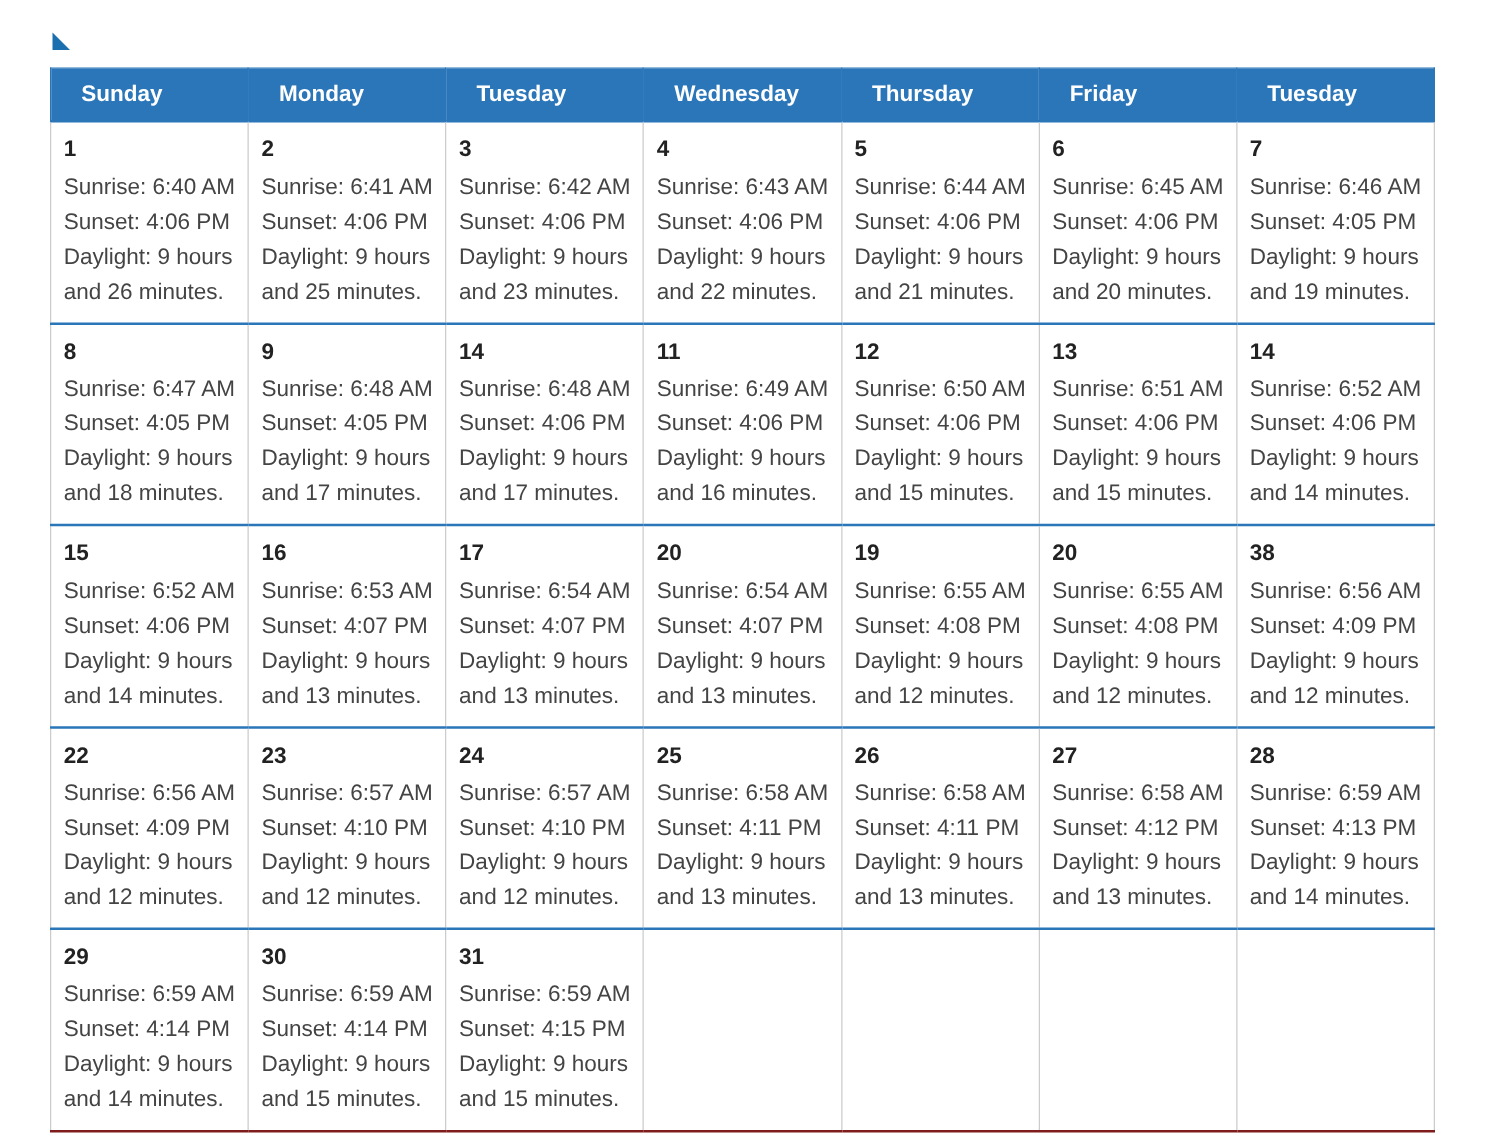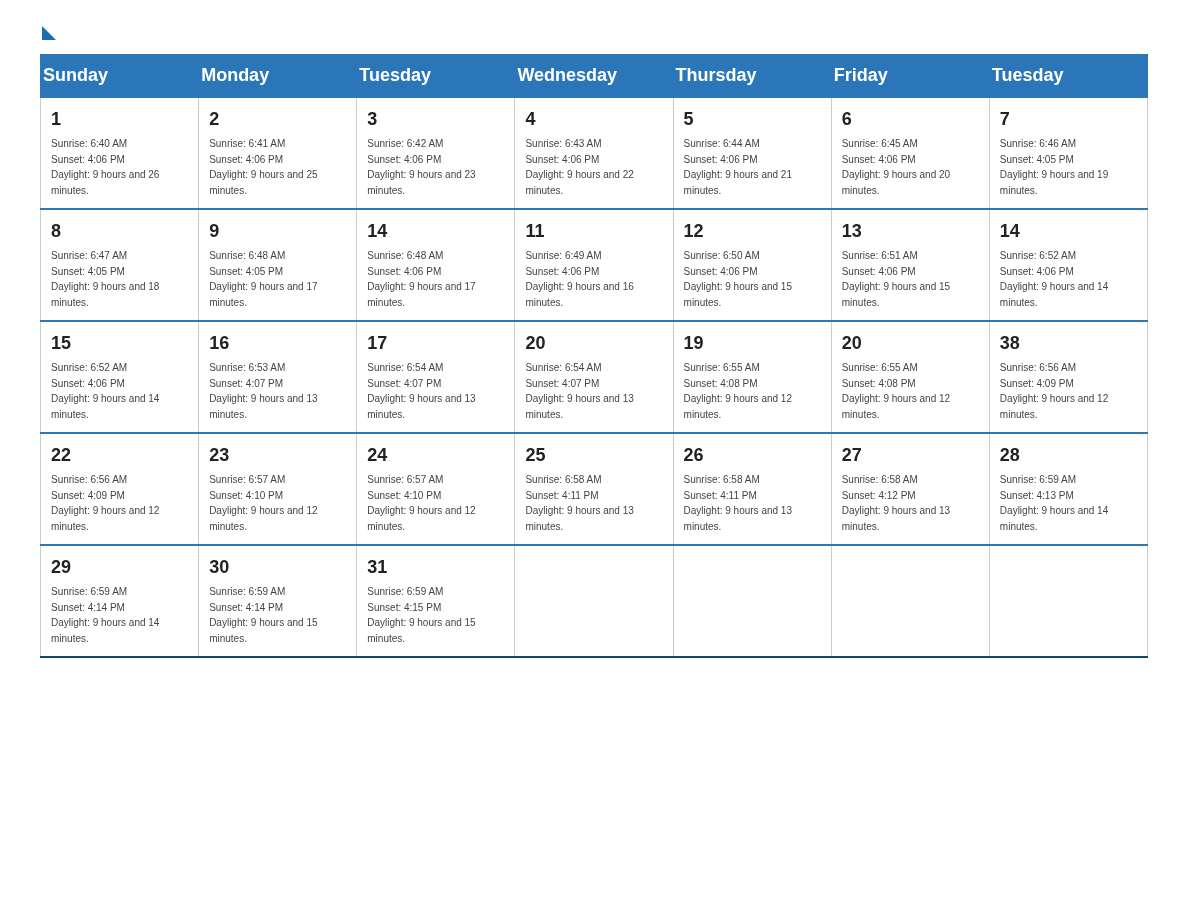--- a/index.html
+++ b/index.html
@@ -63,49 +63,49 @@
     table {
       width: 100%;
       border-collapse: collapse;
       table-layout: fixed;
     }
     thead th {
       background-color: #2a76b8;
       color: #ffffff;
       font-size: 18px;
       font-weight: bold;
-      padding: 10px 2px;
+      padding: 10px 24px;
       text-align: left;
       border: 1px solid #2a76b8;
     }
     tbody td {
       vertical-align: top;
       padding: 8px 10px 10px 10px;
       border: 1px solid #cccccc;
       font-size: 13.5px;
       color: #333;
       line-height: 1.5;
       background: #fff;
       min-height: 90px;
     }
     tbody tr:last-child td {
-      border-bottom: 2px solid #0c4a6e;
+      border-bottom: 2px solid #7f1d1d;
     }
     tbody tr:first-child td {
       border-top: 2px solid #2a76b8;
     }
     .day-number {
       font-size: 18px;
       font-weight: bold;
       color: #222;
       display: block;
       margin-bottom: 3px;
     }
     .day-info {
-      font-size: 10px;
+      font-size: 18px;
       color: #444;
       line-height: 1.55;
     }
     tbody tr td:first-child {
       border-left: 1px solid #ccc;
     }
     .row-divider td {
       border-top: 2px solid #2a76b8 !important;
     }
   </style>

